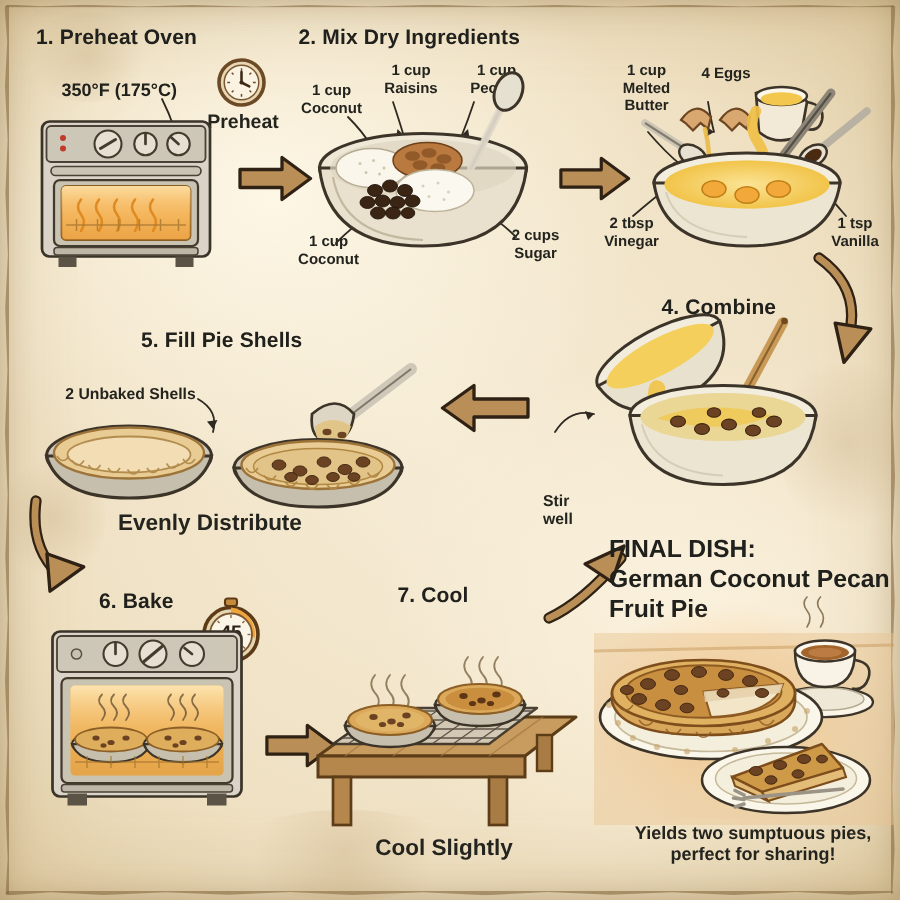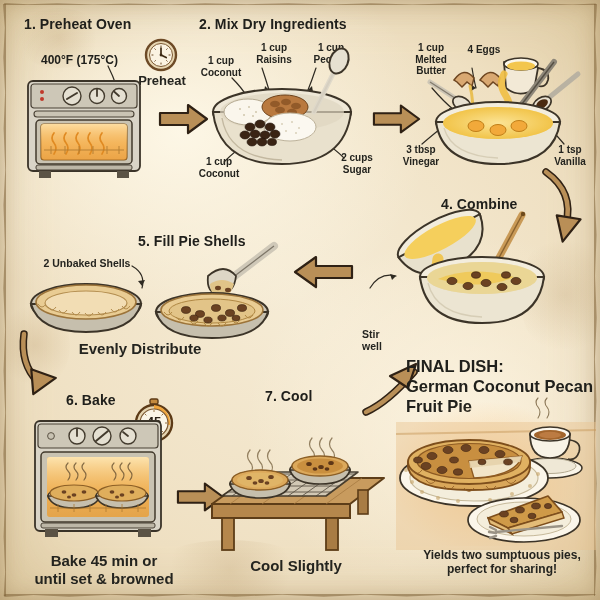--- a/index.html
+++ b/index.html
@@ -65,21 +65,21 @@
   <div class="edge bottom"></div>
   <div class="edge left"></div>
   <div class="edge right"></div>
   <div class="stain" style="left:14px;top:8px;width:90px;height:60px;"></div>
   <div class="stain" style="left:520px;top:230px;width:90px;height:130px;"></div>
   <div class="stain" style="left:150px;top:540px;width:160px;height:60px;"></div>
   <div class="stain" style="left:0px;top:300px;width:70px;height:90px;"></div>
 
   <div class="step-title" style="left:24px;top:16px;">1. Preheat Oven</div>
 
-  <div class="temp" style="left:41px;top:53px;">400°F (175°C)</div>
+  <div class="temp" style="left:41px;top:53px;">350°F (175°C)</div>
 
   <div class="art" style="left:104px;top:64px;">
     <svg width="26" height="24" viewBox="0 0 26 24">
         <path d="M4 2 Q9 12 12 21" stroke="#2e2a22" stroke-width="1.2" fill="none" stroke-linecap="round"></path>
       </svg>
   </div>
 
   <div class="art" style="left:144px;top:38px;">
     <svg width="34" height="34" viewBox="0 0 34 34">
       <circle cx="17" cy="17" r="15" fill="#e8d7b3" stroke="#6d4a26" stroke-width="2.4"></circle>
@@ -245,21 +245,21 @@
     <svg width="50" height="38" viewBox="0 0 52 38">
       <path d="M2 13 L30 13 L30 5 L49 19 L30 33 L30 25 L2 25 Z" fill="#b98f57" stroke="#2f2114" stroke-width="2.2" stroke-linejoin="round"></path>
     </svg>
   </div>
 
 
   <div class="lbl" style="left:404px;top:42px;width:54px;">1 cup
 Melted
 Butter</div>
   <div class="lbl" style="left:460px;top:44px;width:48px;">4 Eggs</div>
-  <div class="lbl" style="left:395px;top:144px;width:52px;">3 tbsp
+  <div class="lbl" style="left:395px;top:144px;width:52px;">2 tbsp
 Vinegar</div>
   <div class="lbl" style="left:545px;top:144px;width:50px;">1 tsp
 Vanilla</div>
 
   <div class="art" style="left:392px;top:52px;">
     <svg width="200" height="120" viewBox="0 0 200 120">
       <g stroke="#2e2a22" stroke-width="1.2" fill="none" stroke-linecap="round">
         <path d="M40 36 q12 14 22 22"></path>
           <path d="M80 16 q2 12 4 20"></path>
         <path d="M30 92 q14 -12 22 -18"></path>
@@ -388,21 +388,21 @@
       <path d="M42 78 q8 32 54 34" fill="none" stroke="#cdc3a9" stroke-width="1.3" opacity=".7"></path>
     </svg>
   </div>
 
   <div class="art" style="left:292px;top:252px;">
     <svg width="62" height="40" viewBox="0 0 62 40">
       <path d="M60 14 L24 14 L24 5 L3 20 L24 35 L24 26 L60 26 Z" fill="#b98f57" stroke="#2f2114" stroke-width="2.2" stroke-linejoin="round"></path>
     </svg>
   </div>
 
-  <div class="step-title" style="left:94px;top:233px;margin-left:44px;">5. Fill Pie Shells</div>
+  <div class="step-title" style="left:94px;top:218px;">5. Fill Pie Shells</div>
 
   <div class="lbl" style="left:32px;top:257px;width:110px;font-size:10.5px;">2 Unbaked Shells</div>
   <div class="art" style="left:128px;top:262px;">
     <svg width="26" height="32" viewBox="0 0 26 32">
       <path d="M4 4 q14 8 10 22" fill="none" stroke="#2e2a22" stroke-width="1.2" stroke-linecap="round"></path>
       <path d="M14 24 l-4 -5 l7 -1 z" fill="#2e2a22"></path>
     </svg>
   </div>
 
   <div class="cap" style="left:60px;top:340px;width:160px;">Evenly Distribute</div>
@@ -493,22 +493,20 @@
         <line x1="15" y1="16" x2="16.4" y2="17.4"></line>
           <line x1="32" y1="33" x2="33.4" y2="34.4"></line>
         <line x1="33" y1="16" x2="31.6" y2="17.4"></line>
           <line x1="16.4" y1="33" x2="15" y2="34.4"></line>
       </g>
     </svg>
   </div>
   <div style="position:absolute;left:130px;top:414px;width:48px;text-align:center;font-weight:700;font-size:13px;color:#2b2319;">45</div>
   <div style="position:absolute;left:130px;top:427px;width:48px;text-align:center;font-weight:700;font-size:7px;color:#3b3126;letter-spacing:.4px;">MIN</div>
 
-  <div class="cap" style="left:24px;top:552px;width:160px;">Bake 45 min or
-until set &amp; browned</div>
 
   <div class="art" style="left:32px;top:418px;">
     <svg width="132" height="124" viewBox="0 0 132 124">
       <rect x="3" y="3" width="126" height="110" rx="5" fill="#d9d4c7" stroke="#3a3328" stroke-width="1.8"></rect>
       <rect x="6" y="6" width="120" height="24" rx="3" fill="#cdc7b7" stroke="#4a4236" stroke-width="1.2"></rect>
       <g>
         <circle cx="45" cy="18" r="8" fill="#e5e0d2" stroke="#433b2e" stroke-width="1.4"></circle>
         <line x1="45" y1="18" x2="45" y2="11" stroke="#433b2e" stroke-width="1.8" stroke-linecap="round"></line>
         <circle cx="70" cy="18" r="9" fill="#e5e0d2" stroke="#433b2e" stroke-width="1.4"></circle>
         <line x1="64" y1="23" x2="76" y2="13" stroke="#433b2e" stroke-width="2" stroke-linecap="round"></line>

